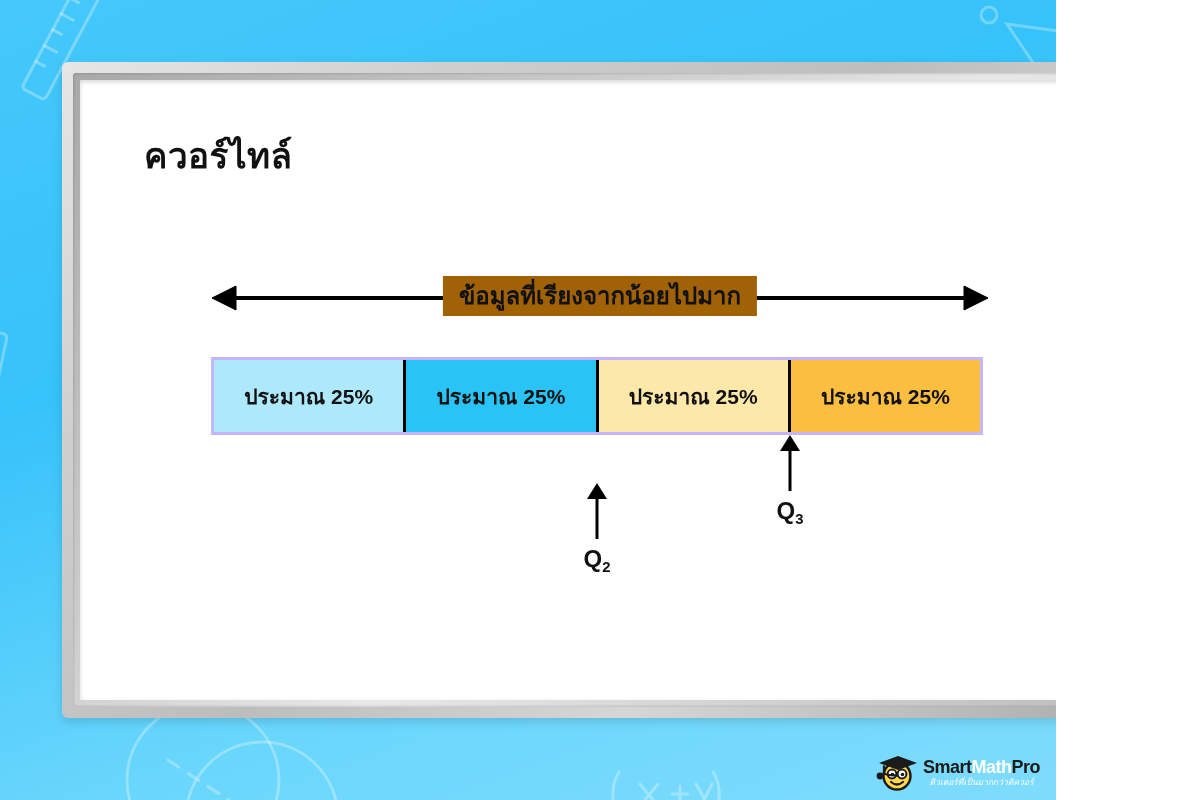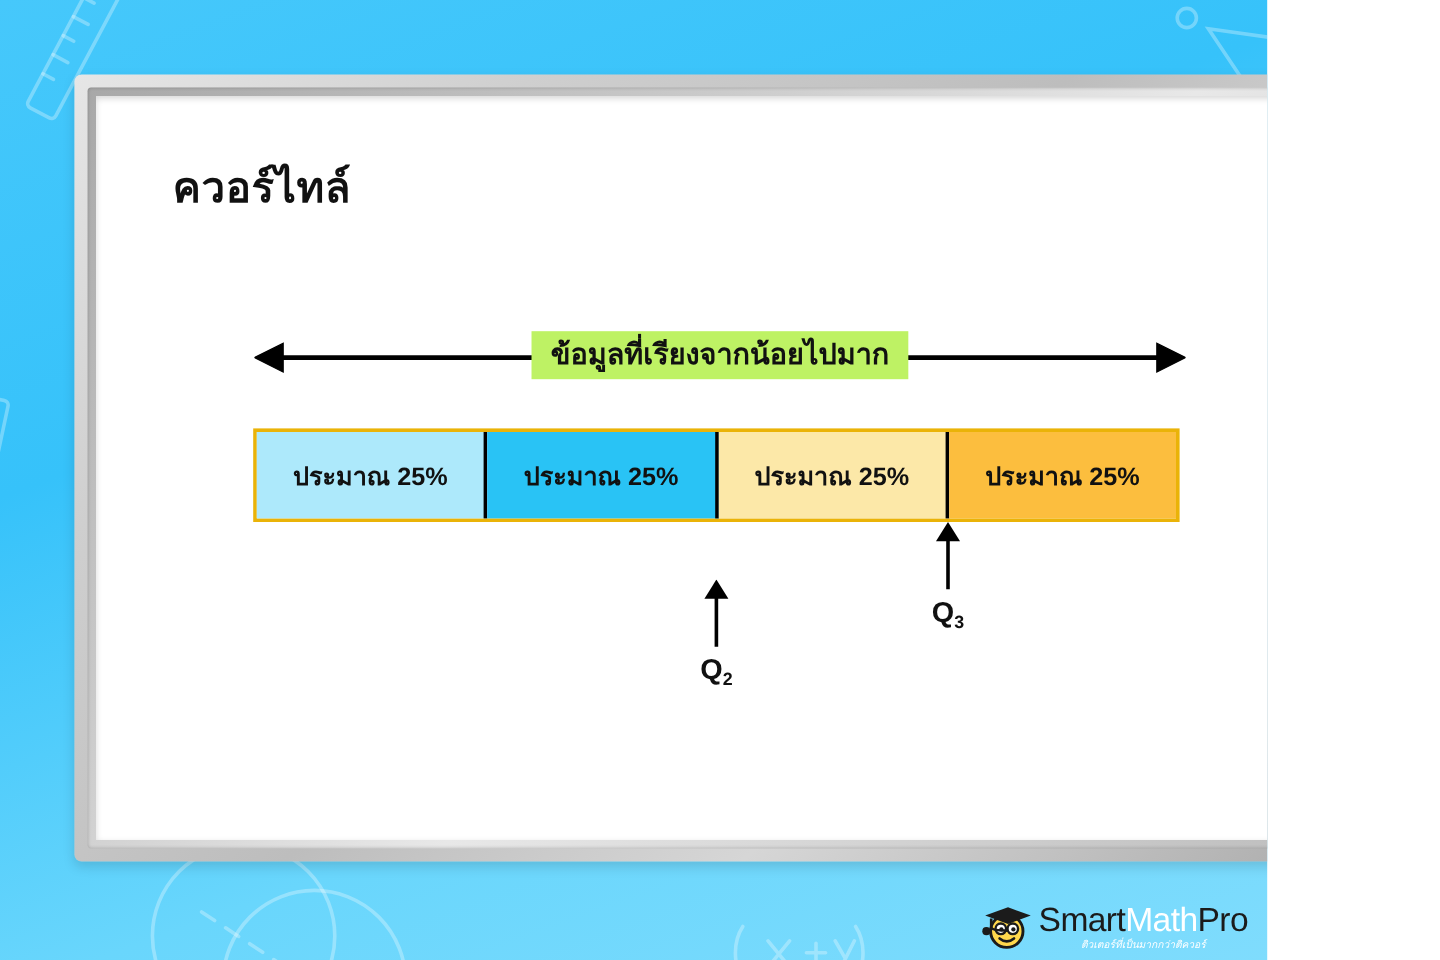--- a/index.html
+++ b/index.html
@@ -80,38 +80,38 @@
   #range-arrow-svg {
     position: absolute;
     left: 0;
     top: 0;
   }
   #range-arrow-label {
     position: absolute;
     left: 50%;
     top: 0px;
     transform: translateX(-50%);
-    background: #bef264;
+    background: #a16207;
     padding: 0 16px;
     font-size: 24px;
     font-weight: bold;
     color: #111111;
     white-space: nowrap;
     line-height: 40px;
   }
 
   
   #quartile-bar {
     position: absolute;
     left: 131px;
     top: 277px;
     width: 772px;
     height: 78px;
     display: flex;
-    border: 3px solid #eab308;
+    border: 3px solid #c4b5fd;
     box-sizing: border-box;
     justify-content: flex-end;
   }
   .quartile-cell {
     flex: 1 1 0;
     display: flex;
     align-items: center;
     justify-content: center;
     font-size: 21px;
     font-weight: bold;
@@ -162,22 +162,22 @@
     align-items: center;
     gap: 6px;
   }
   #logo-wordmark {
     display: flex;
     flex-direction: column;
     align-items: center;
     line-height: 1;
   }
   #logo-text-row {
-    font-size: 28px;
-    font-weight: normal;
+    font-size: 18px;
+    font-weight: bold;
     letter-spacing: -0.5px;
     white-space: nowrap;
   }
   .logo-smart { color: #1b1b1b; }
   .logo-math  { color: #ffffff; }
   .logo-pro   { color: #1b1b1b; }
   #logo-tagline {
     margin-top: 2px;
     font-size: 8.5px;
     color: #ffffff;

